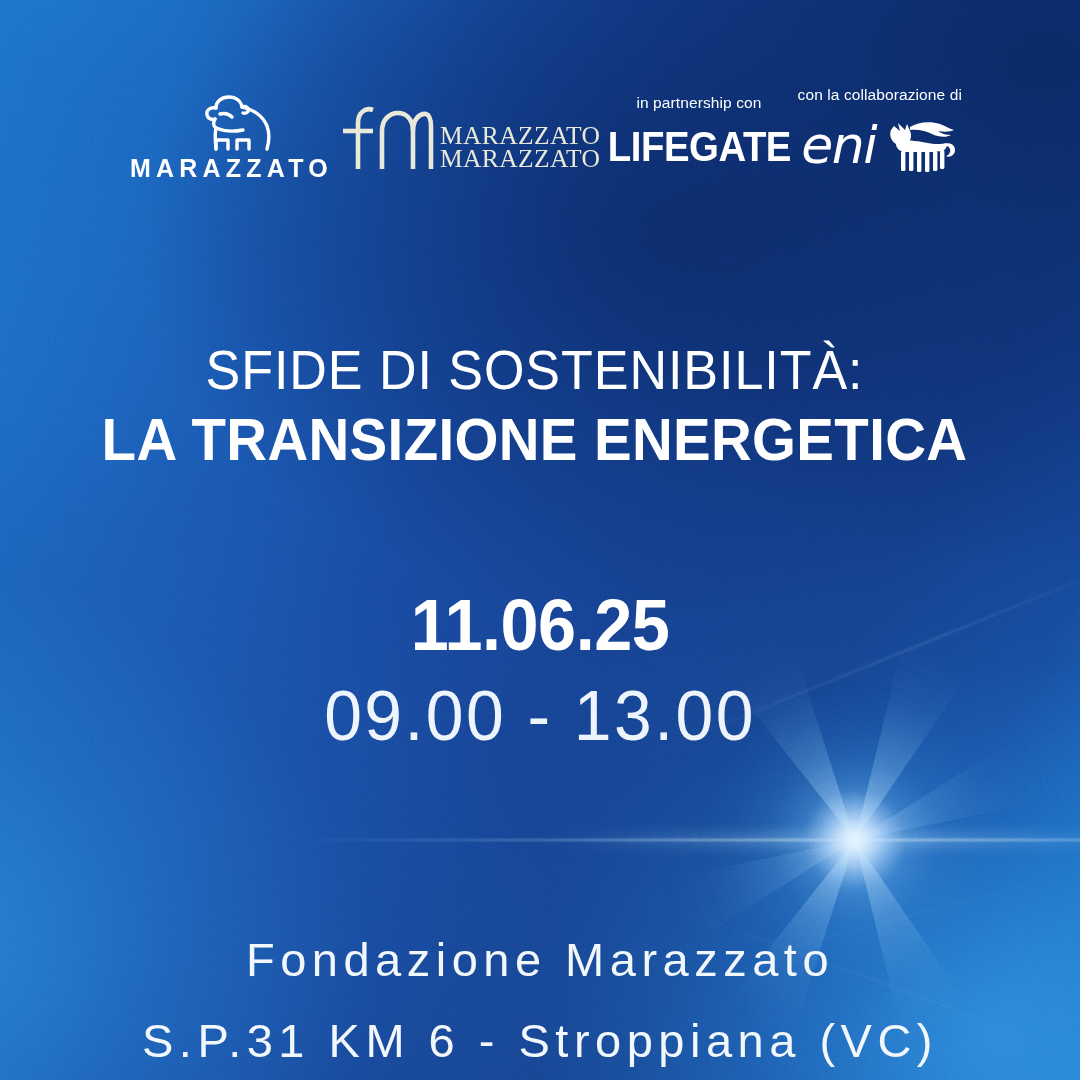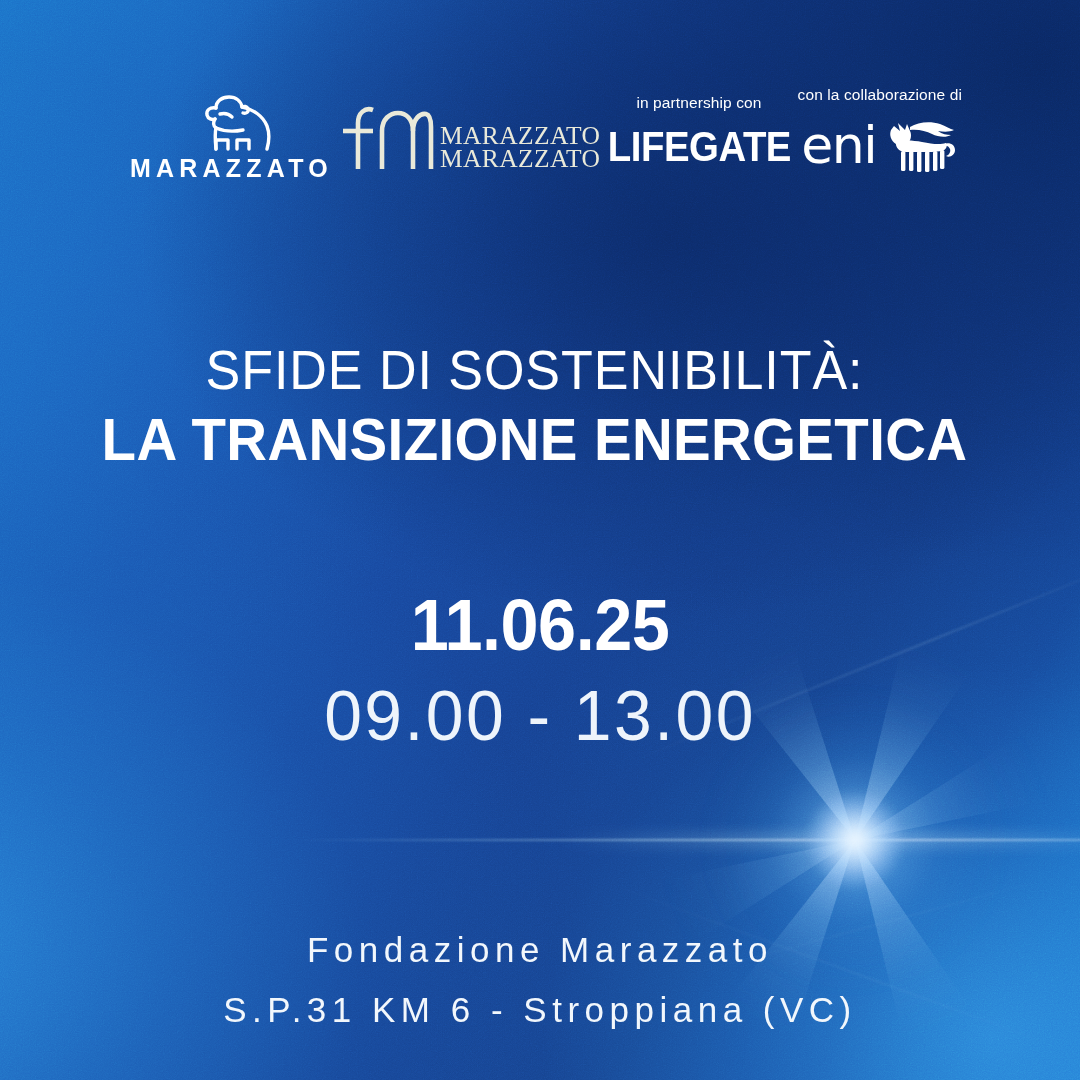--- a/index.html
+++ b/index.html
@@ -256,20 +256,21 @@
     letter-spacing: -0.5px;
     line-height: 1;
     transform: scaleX(0.96) scaleY(1.08);
     font-family: "Liberation Sans", sans-serif;
   }
 
   
   .eni-lockup {
     display: flex;
     align-items: center;
+    font-style: italic;
   }
   .eni-word {
     font-size: 52px;
     font-weight: 400;
     color: #ffffff;
     letter-spacing: -1.5px;
     line-height: .8;
     font-family: "DejaVu Sans", sans-serif;
   }
 
@@ -326,21 +327,21 @@
     margin-top: 14px;
     transform: scaleX(0.97);
   }
 
   .venue-block {
     position: absolute;
     top: 920px;
     left: 0; right: 0;
   }
   .venue-line {
-    font-size: 35px;
+    font-size: 47px;
     font-weight: 300;
     color: #f2f7fc;
     letter-spacing: 5.5px;
     line-height: 1.72;
     white-space: nowrap;
     text-align: center;
   }
 </style>
 </head>
 <body>

